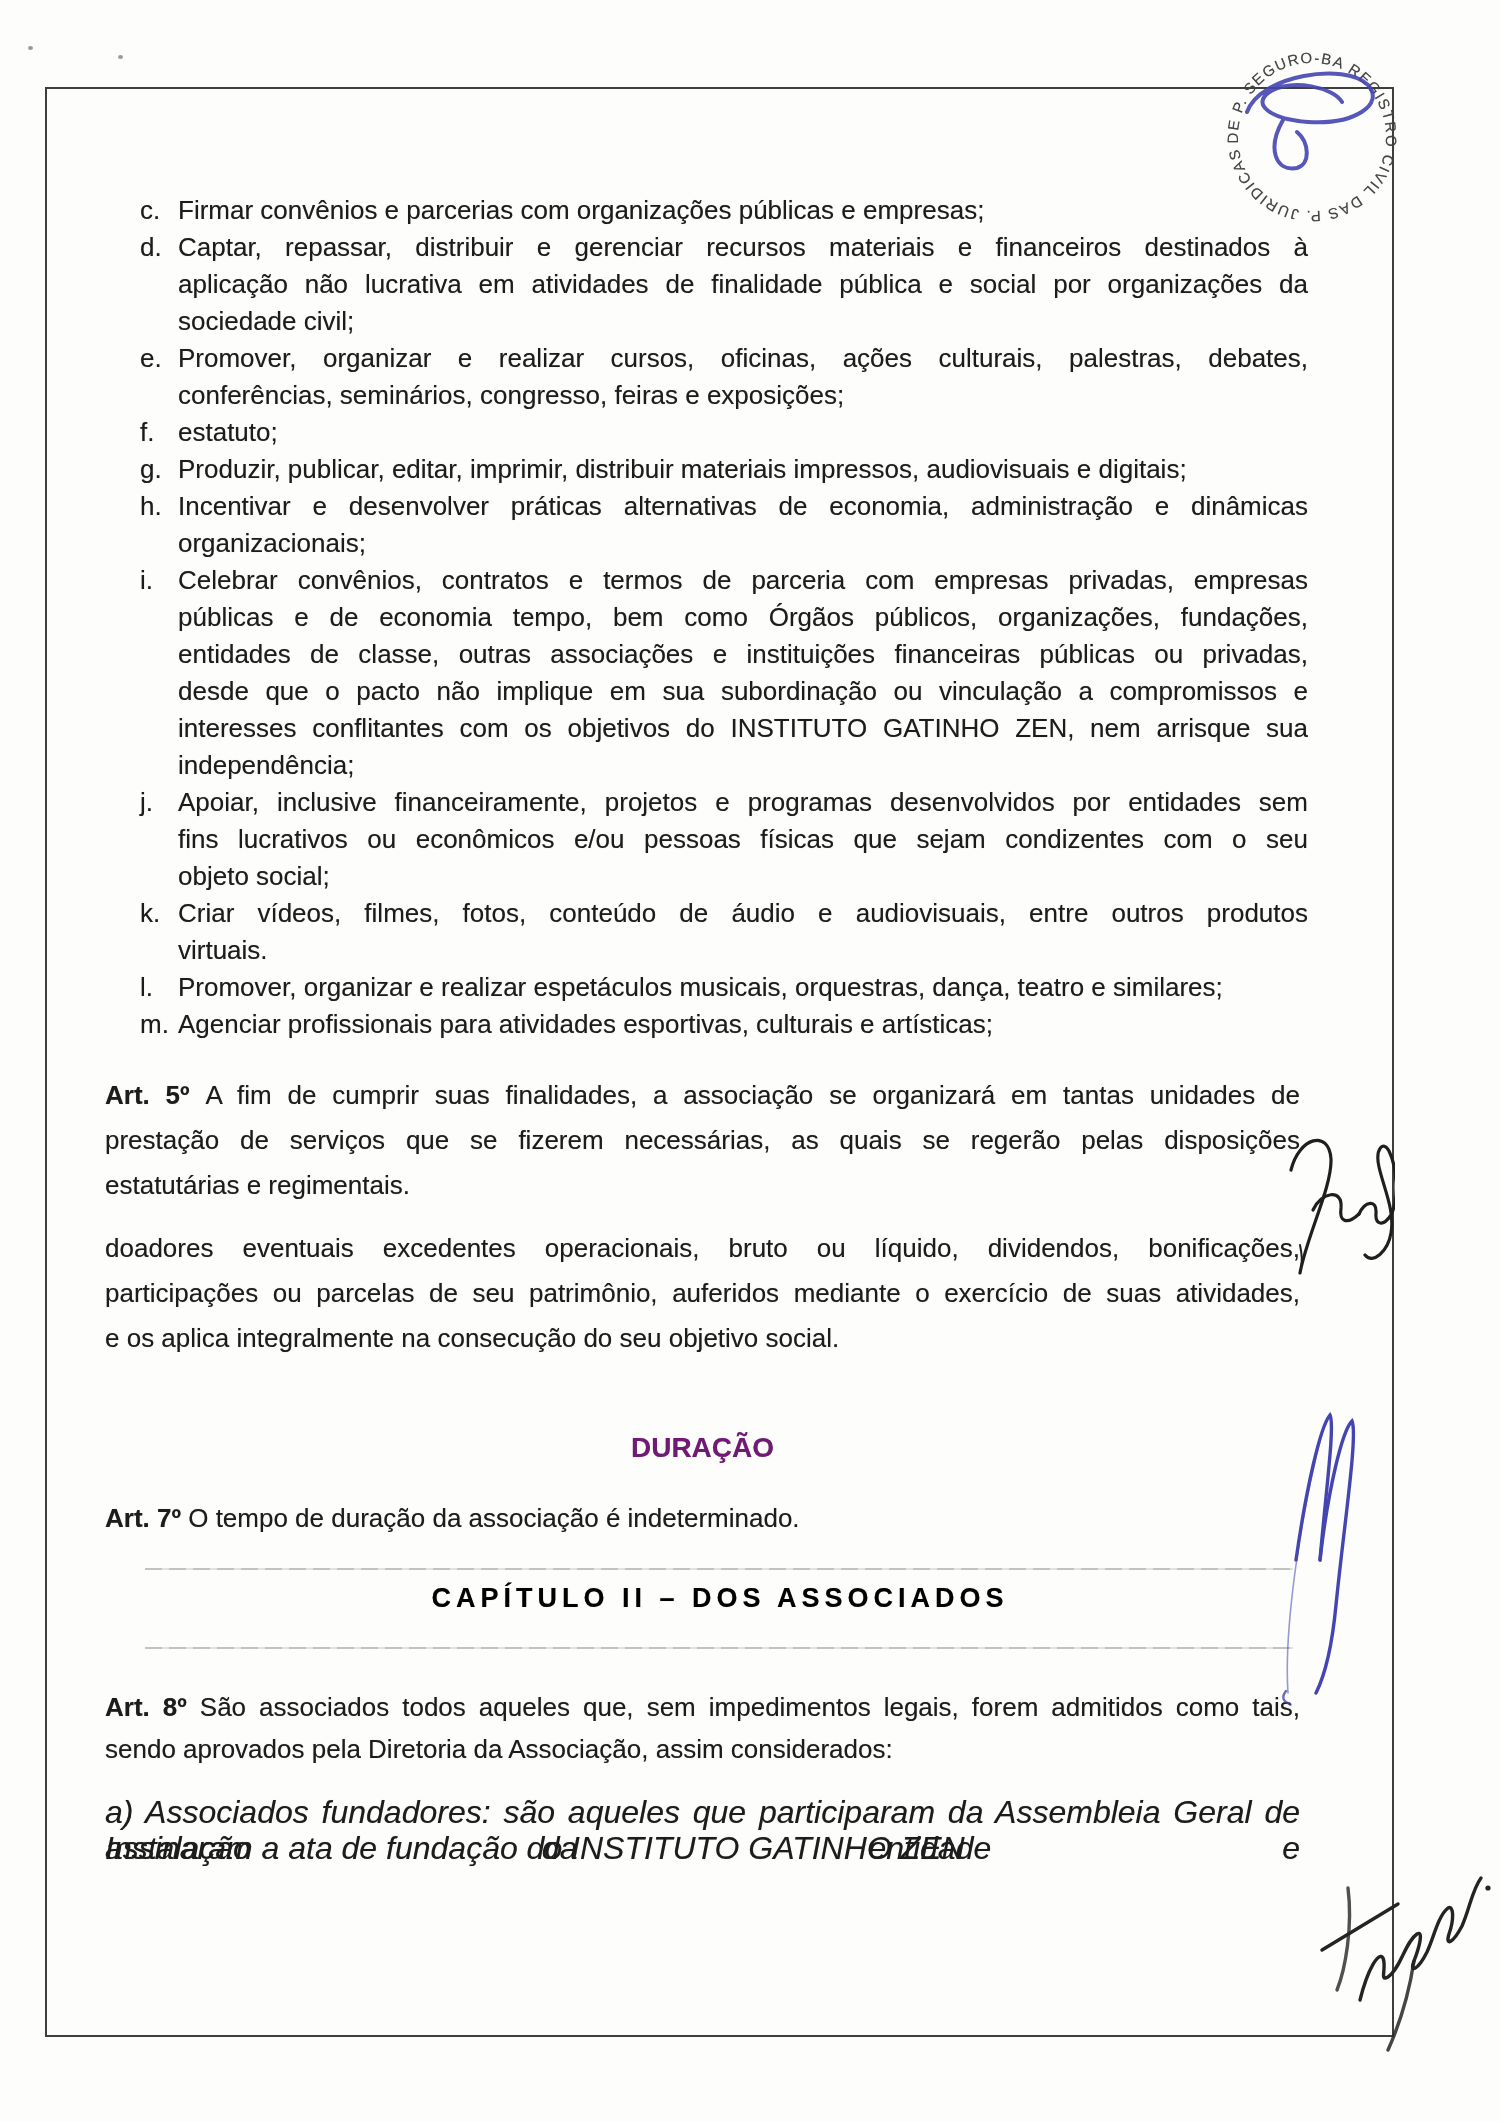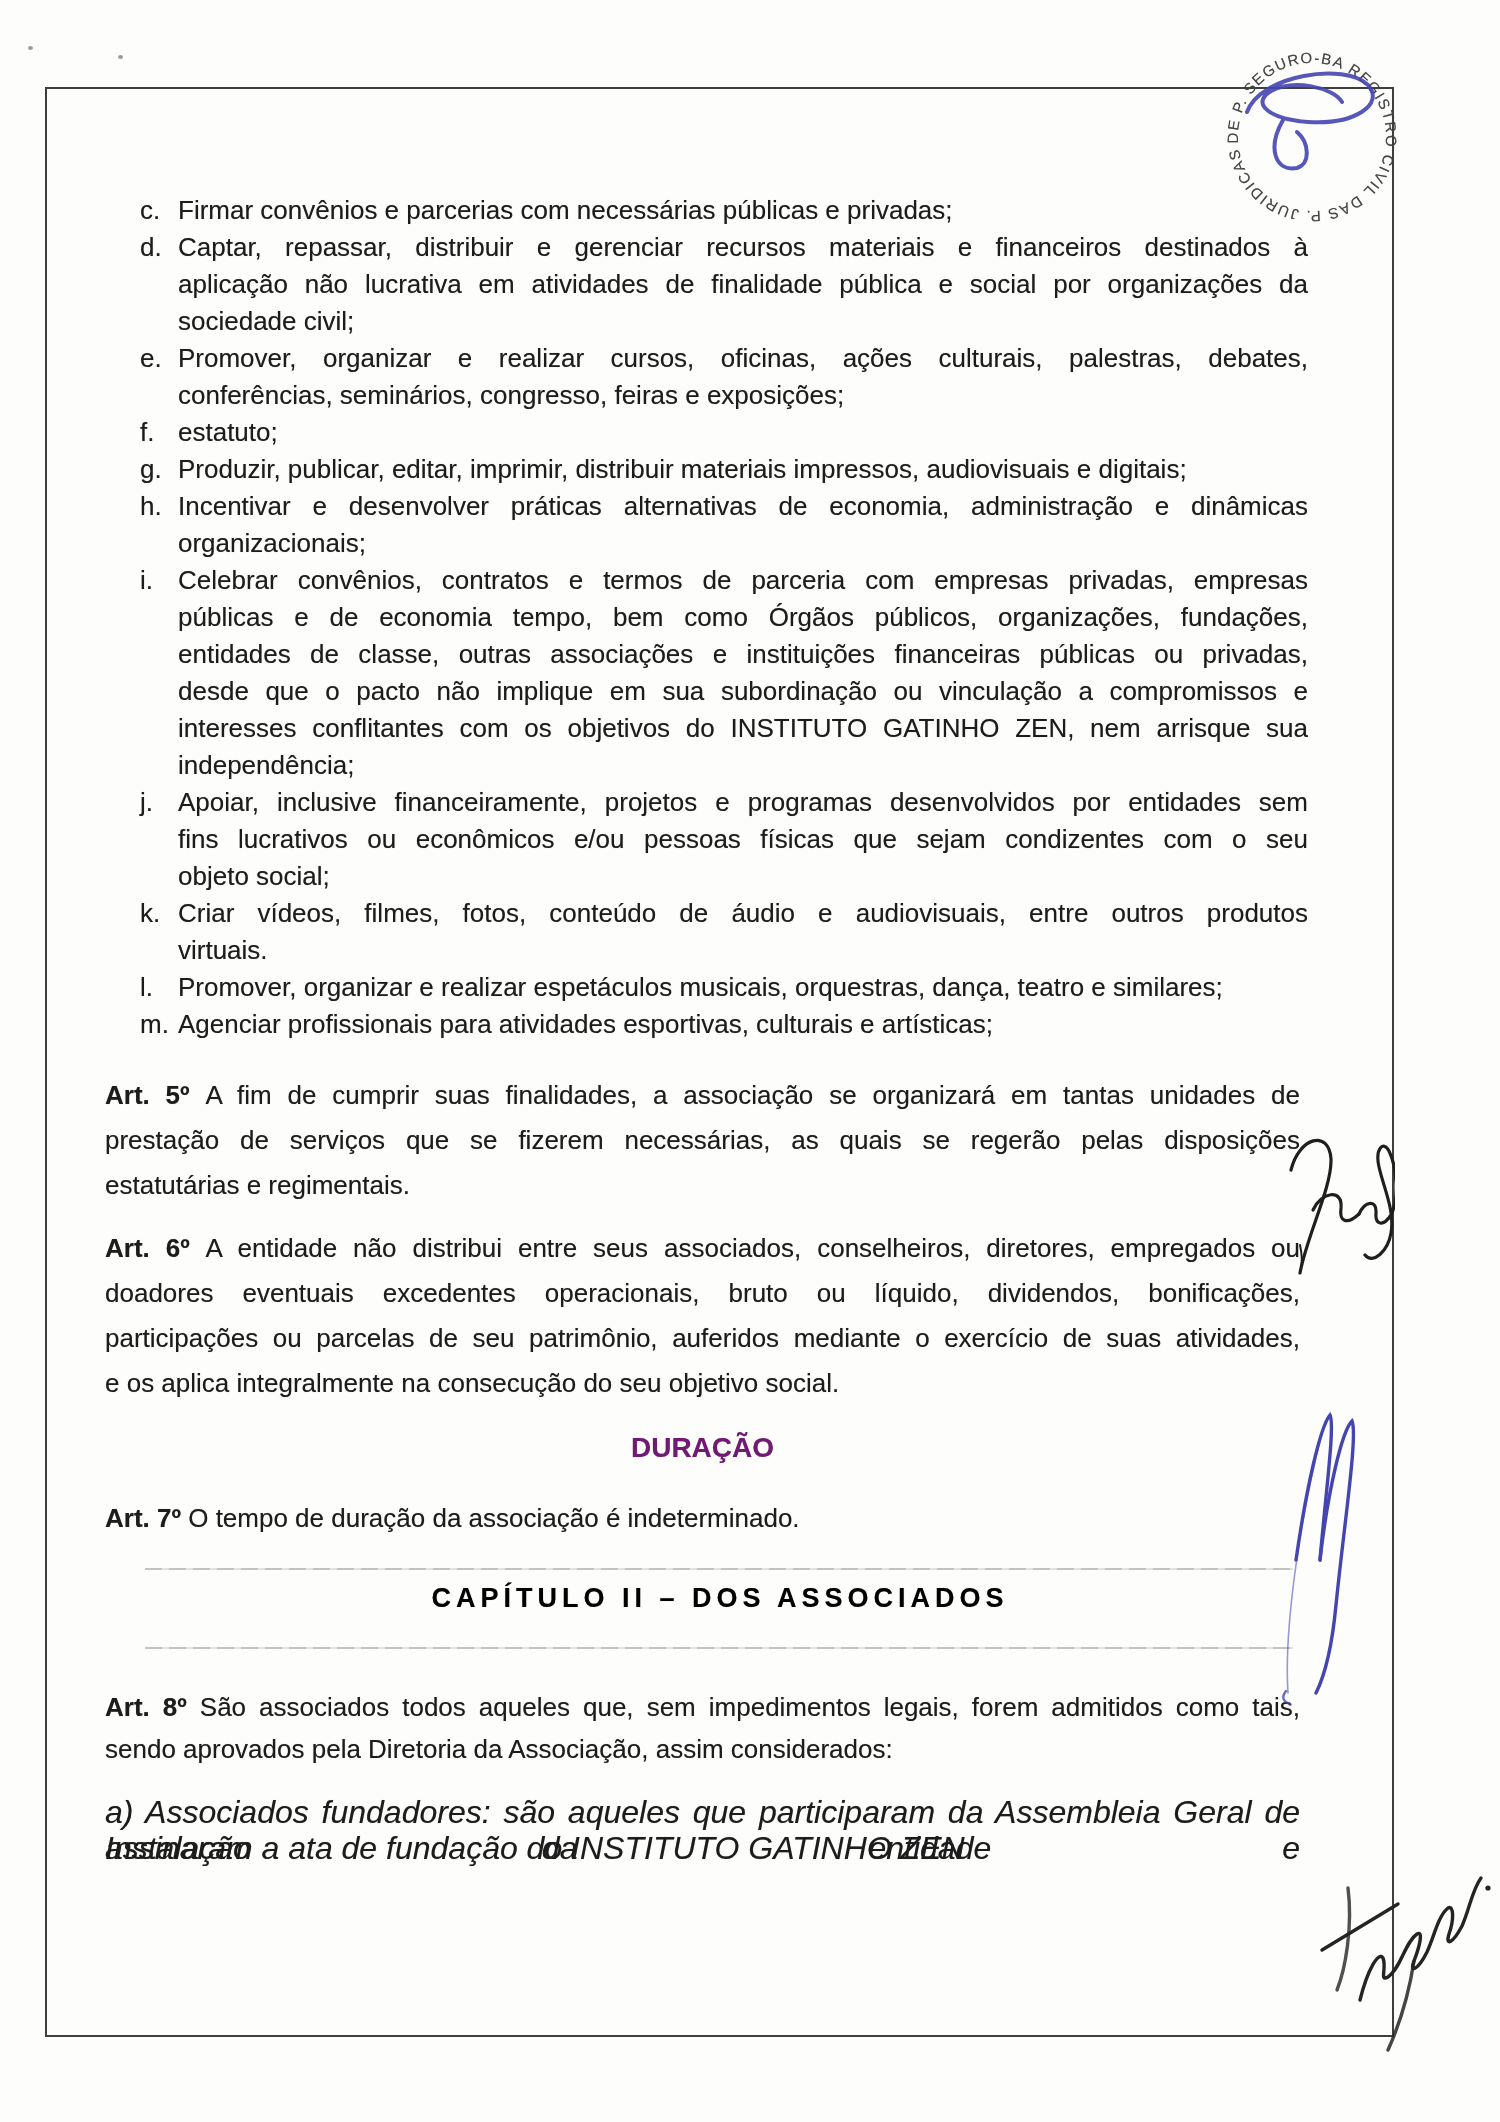--- a/index.html
+++ b/index.html
@@ -64,21 +64,21 @@
       <text font-size="15" letter-spacing="1.5" fill="#454545" font-family="Liberation Sans, sans-serif">
         <textPath href="#stampCircle" startOffset="4">DE P. SEGURO-BA REGISTRO CIVIL DAS P. JURIDICAS .</textPath>
       </text>
     </g>
     <path d="M 42 82 C 55 45 140 32 163 55 C 180 74 150 95 103 92 C 65 89 45 74 66 61 C 88 49 128 57 137 72 M 78 90 C 62 118 70 142 92 138 C 106 134 104 112 92 102" fill="none" stroke="#4545b2" stroke-width="4" stroke-linecap="round" opacity="0.9"></path>
   </svg>
 
   <div class="clause-list">
       <div class="item">
         <span class="marker">c.</span>
-        <div class="jline">Firmar convênios e parcerias com necessárias públicas e privadas;</div>
+        <div class="jline">Firmar convênios e parcerias com organizações públicas e empresas;</div>
       </div>
       <div class="item">
         <span class="marker">d.</span>
         <div class="jline jl">Captar, repassar, distribuir e gerenciar recursos materiais e financeiros destinados à</div>
         <div class="jline jl">aplicação não lucrativa em atividades de finalidade pública e social por organizações da</div>
         <div class="jline">sociedade civil;</div>
       </div>
       <div class="item">
         <span class="marker">e.</span>
         <div class="jline jl">Promover, organizar e realizar cursos, oficinas, ações culturais, palestras, debates,</div>
@@ -126,21 +126,20 @@
         <div class="jline">Agenciar profissionais para atividades esportivas, culturais e artísticas;</div>
       </div>
     </div>
 
   <div class="article" id="art5">
       <div class="jline jl"><b>Art. 5º </b>A fim de cumprir suas finalidades, a associação se organizará em tantas unidades de</div>
       <div class="jline jl">prestação de serviços que se fizerem necessárias, as quais se regerão pelas disposições</div>
       <div class="jline">estatutárias e regimentais.</div>
     </div>
   <div class="article" id="art6">
-      <div class="jline jl"><b>Art. 6º </b>A entidade não distribui entre seus associados, conselheiros, diretores, empregados ou</div>
       <div class="jline jl">doadores eventuais excedentes operacionais, bruto ou líquido, dividendos, bonificações,</div>
       <div class="jline jl">participações ou parcelas de seu patrimônio, auferidos mediante o exercício de suas atividades,</div>
       <div class="jline">e os aplica integralmente na consecução do seu objetivo social.</div>
     </div>
 
   <div class="h-duracao">DURAÇÃO</div>
 
   <div class="article" id="art7">
       <div class="jline"><b>Art. 7º </b>O tempo de duração da associação é indeterminado.</div>
     </div>

